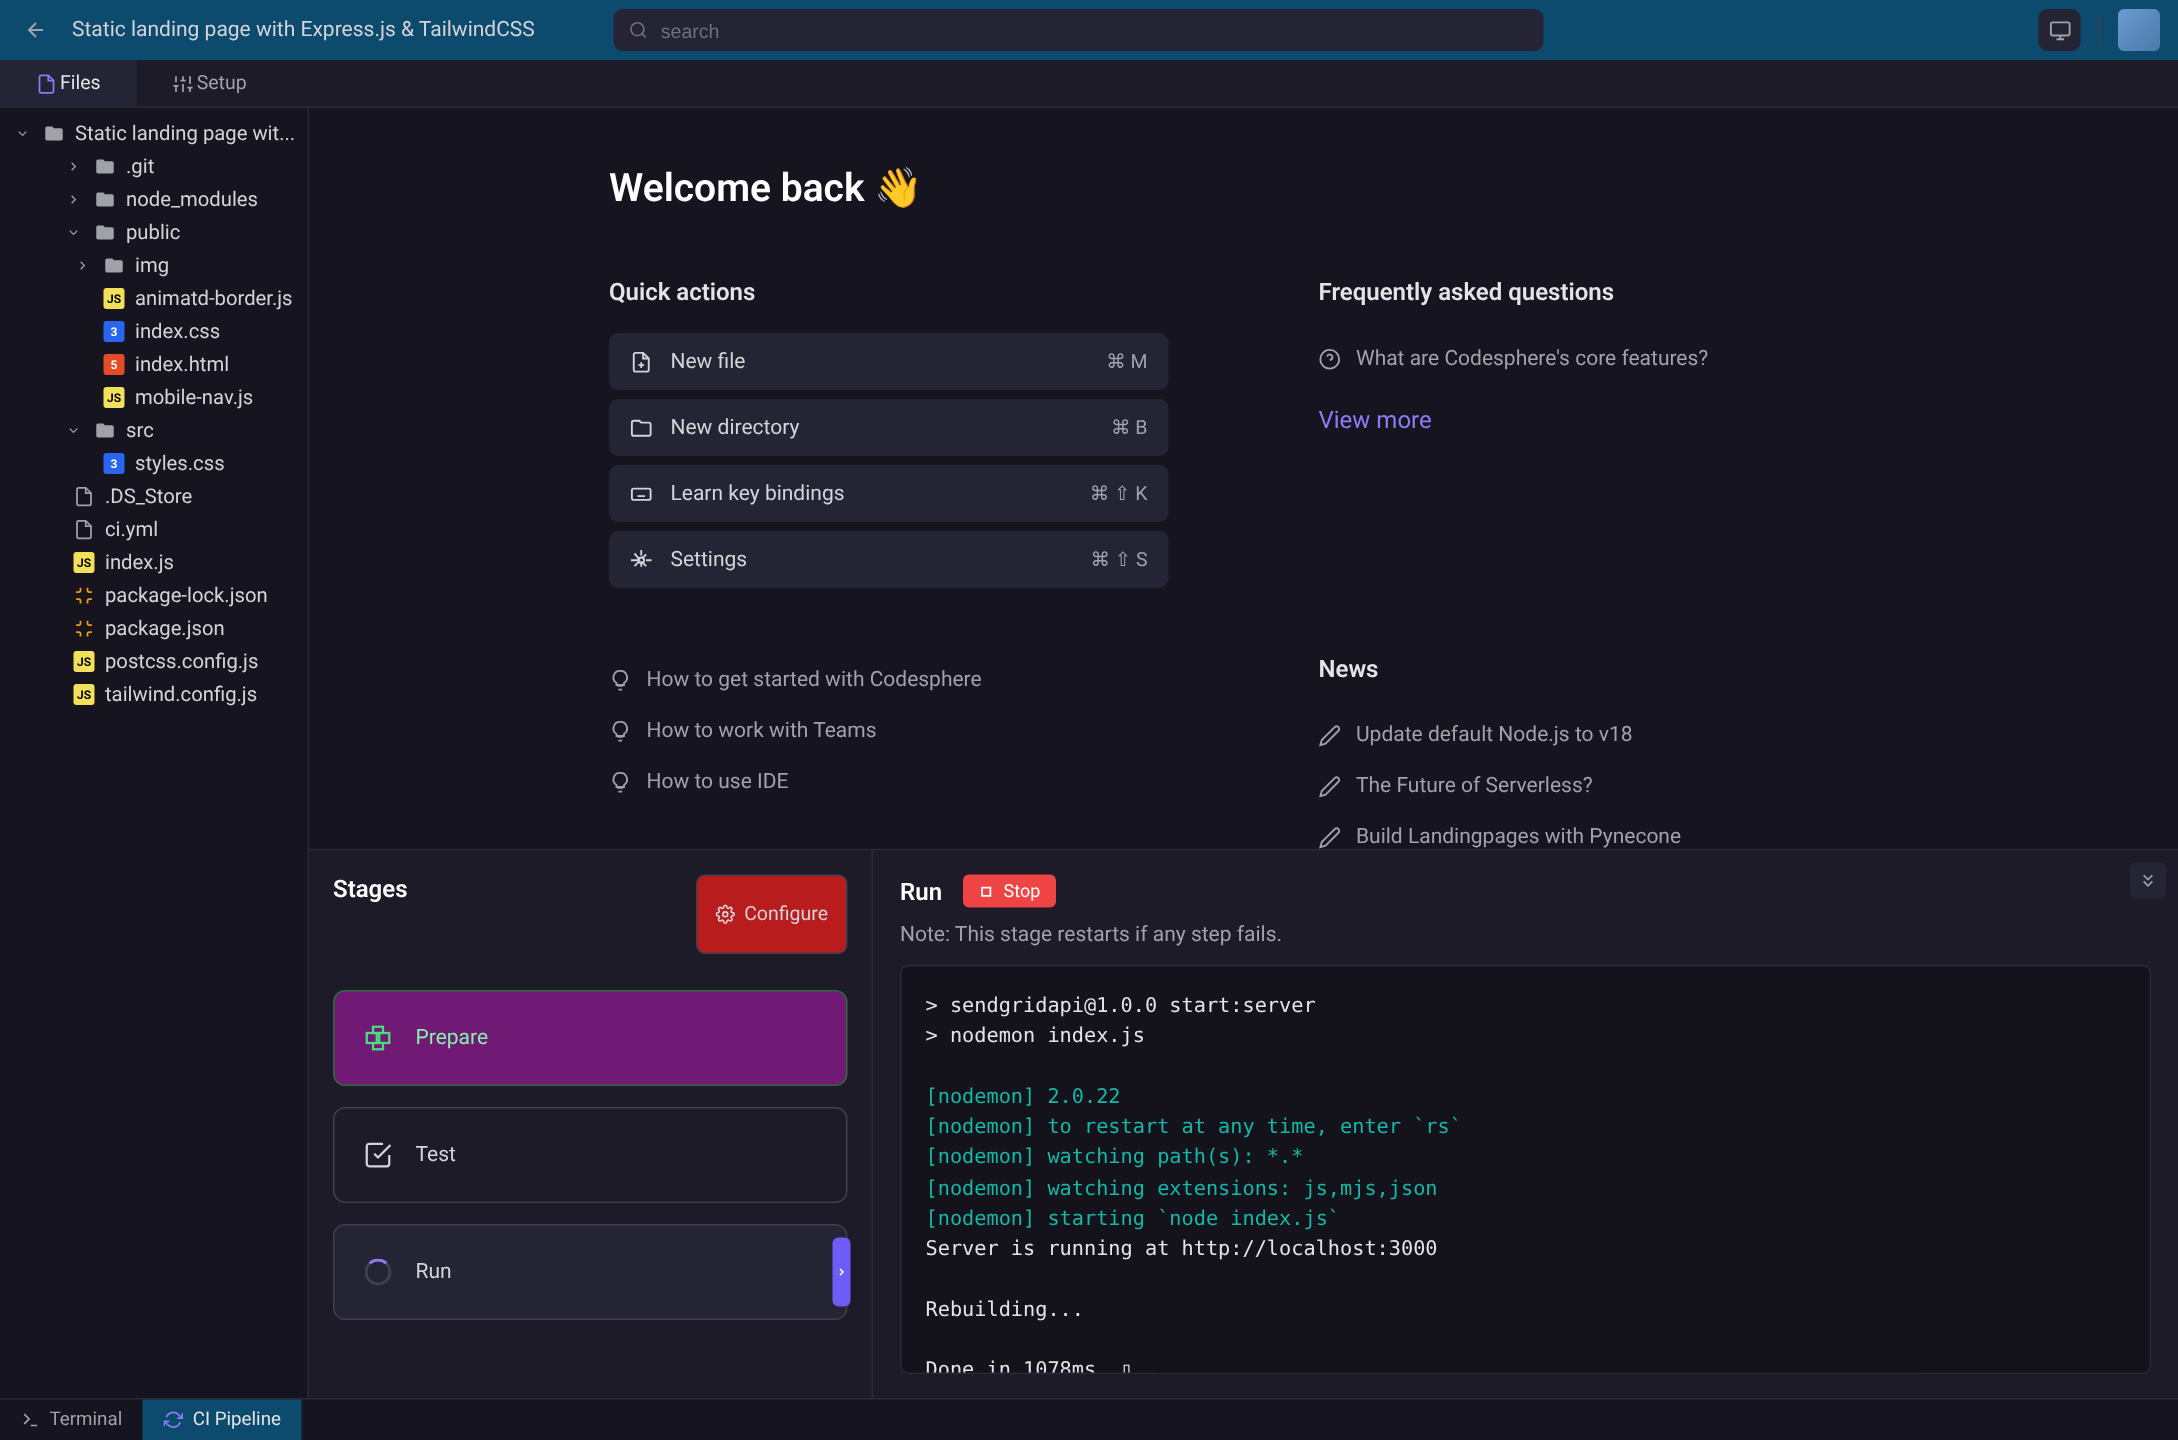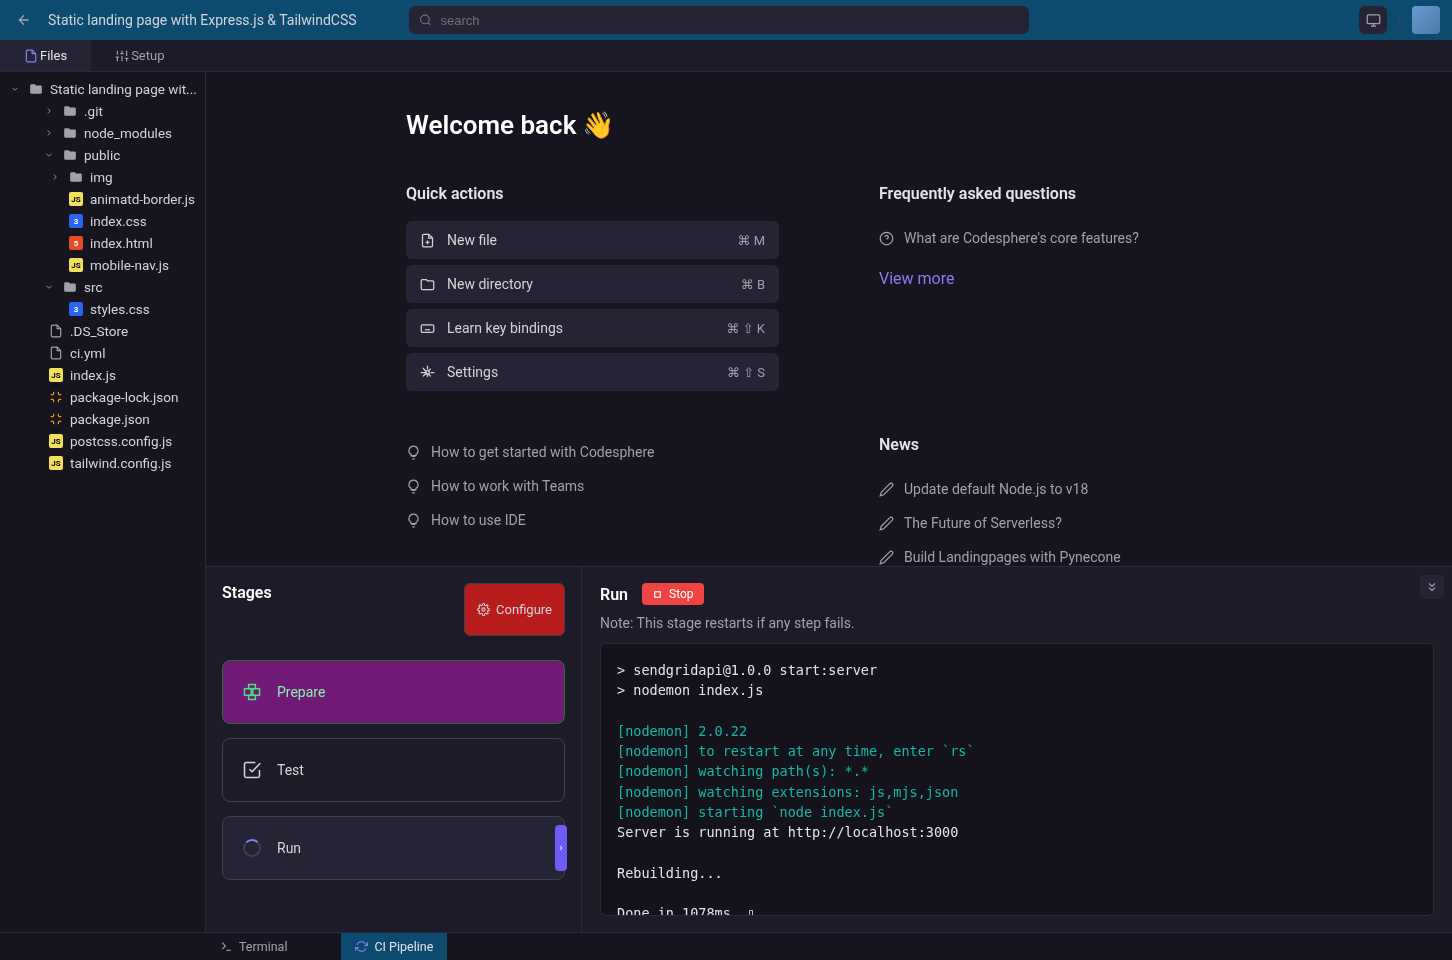--- a/index.html
+++ b/index.html
@@ -336,22 +336,20 @@
       overflow: auto;
       color: #e4e4e7;
     }
     .t-yellow { color: #14b8a6; }
     .footer-tabs {
       height: 28px;
       background: #16151f;
       border-top: 1px solid #2a2938;
       display: flex;
       align-items: stretch;
-      padding-left: 206px;
-      gap: 40px;
     }
     .footer-tab {
       display: flex;
       align-items: center;
       gap: 6px;
       padding: 0 14px;
       font-size: 12.5px;
       cursor: pointer;
       color: #a1a1aa;
     }

